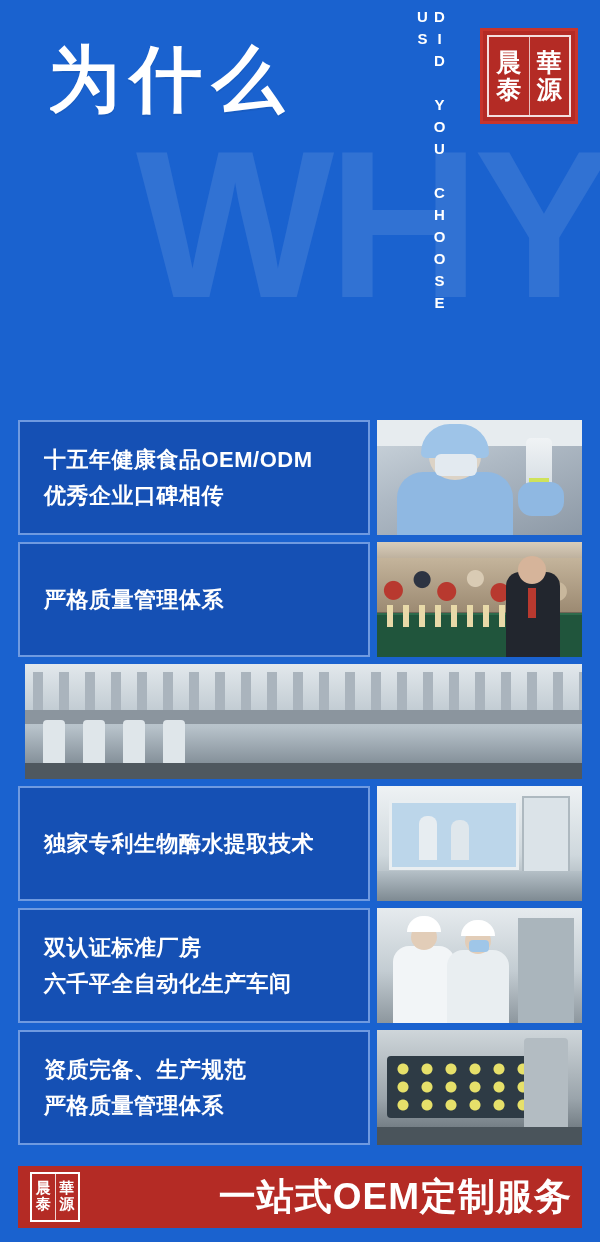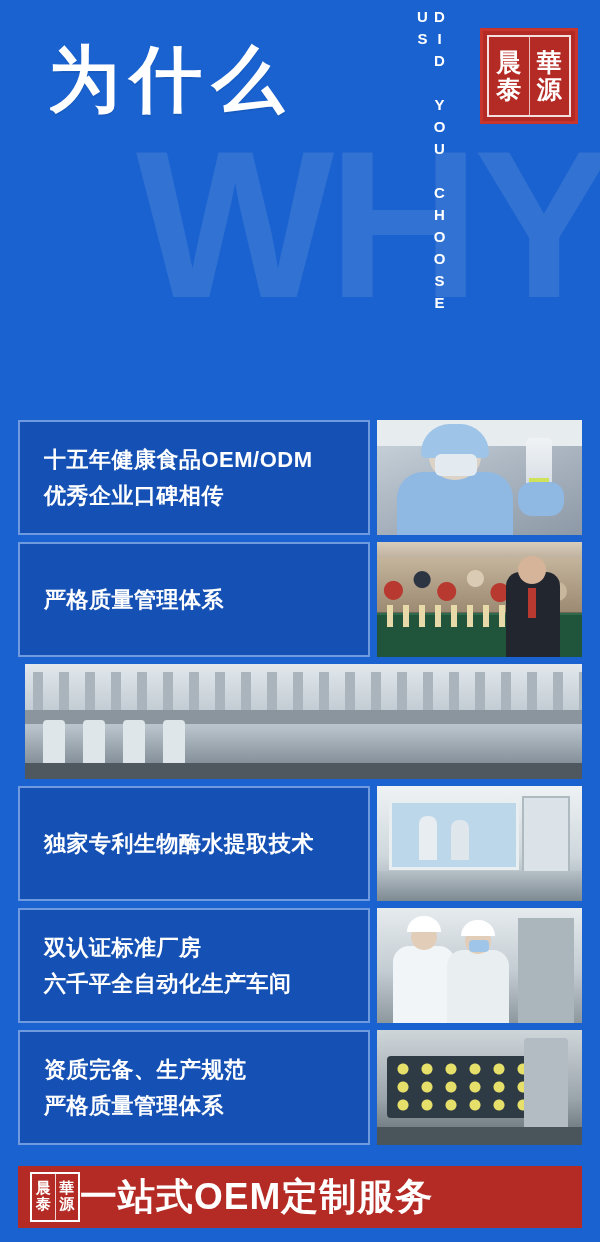--- a/index.html
+++ b/index.html
@@ -249,26 +249,26 @@
     justify-content: center;
     font-size: 15px;
     font-weight: bold;
     line-height: 1.05;
     flex-direction: column;
     font-family: "Liberation Serif", serif;
   }
   .footer .seal-sm .c.left { border-right: 1px solid rgba(255,255,255,0.8); }
   .footer-text {
     flex: 1;
-    text-align: left;
+    text-align: right;
     color: #ffffff;
     font-size: 37px;
     font-weight: bold;
     letter-spacing: 1px;
-    padding-right: 22px;
+    padding-right: 10px;
     white-space: nowrap;
   }
 </style>
 </head>
 <body>
 
 <div class="page">
 
   <div class="hero">
     <div class="ghost-why">WHY</div>

